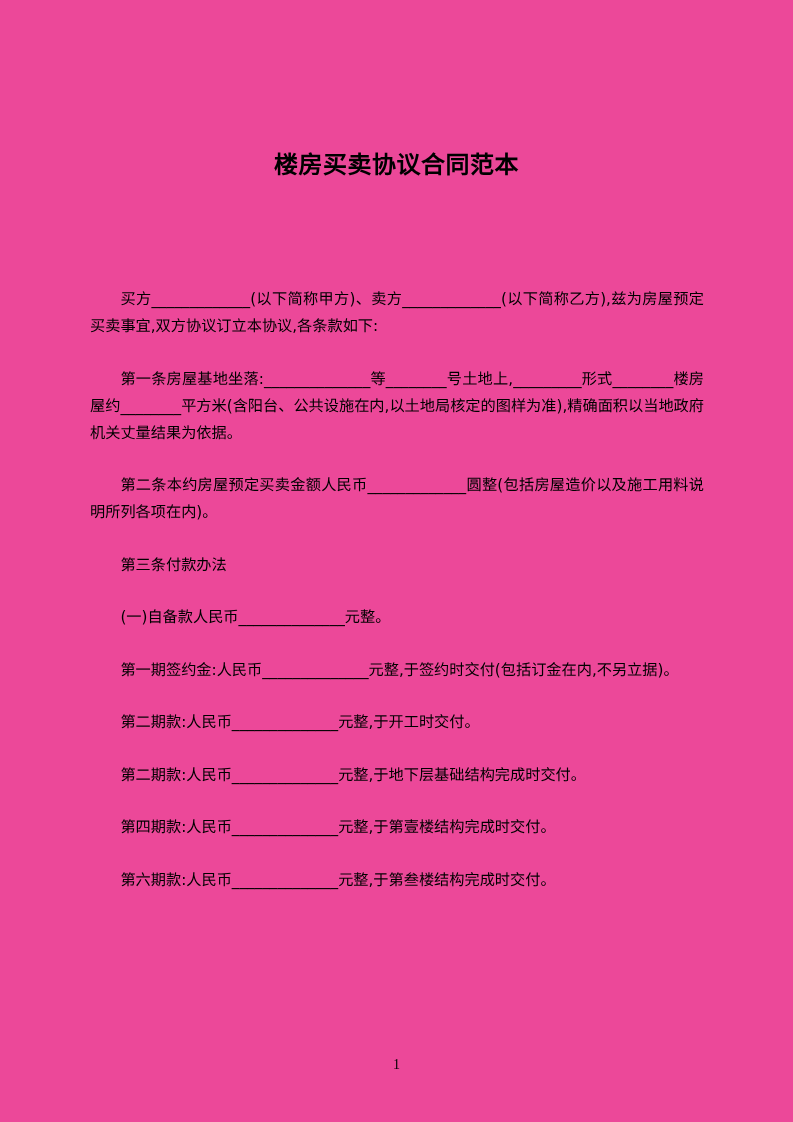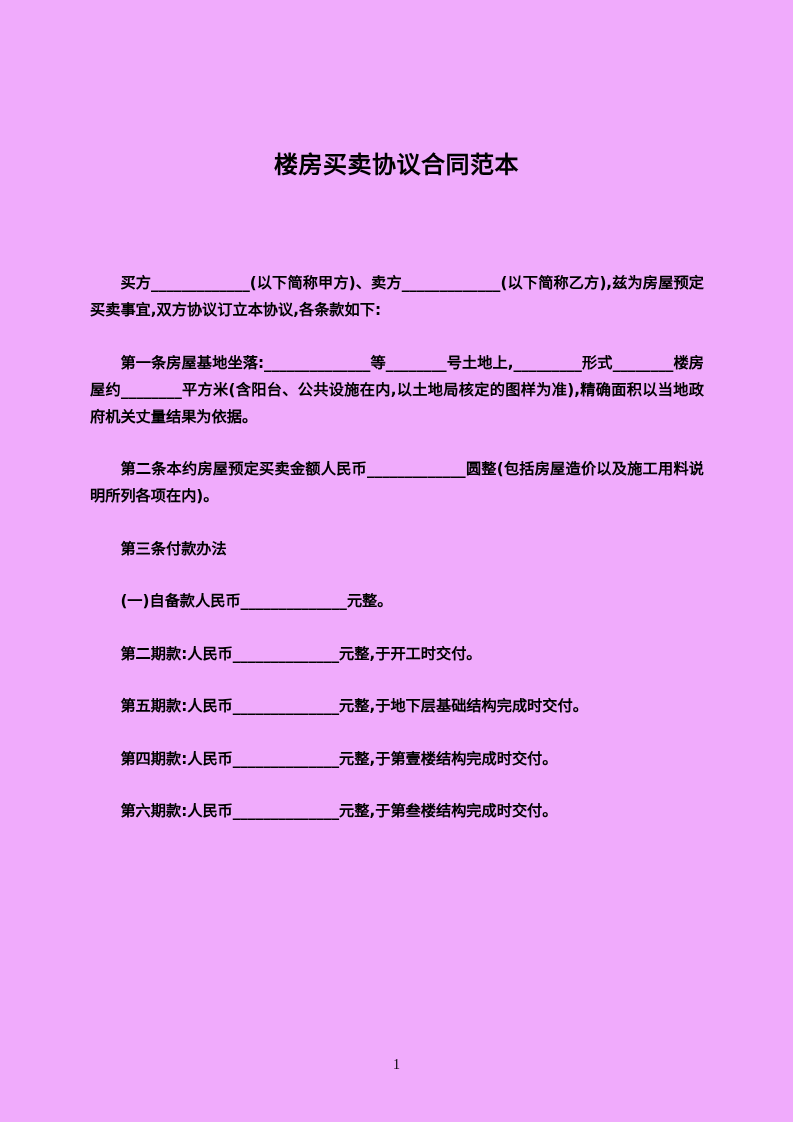--- a/index.html
+++ b/index.html
@@ -10,42 +10,41 @@
   }
   body {
     font-family: "DejaVu Sans", "Liberation Sans", sans-serif;
     color: #000000;
   }
   .page {
     position: relative;
     width: 793px;
     height: 1122px;
     margin: 0 auto;
-    background: #f0abfc;
+    background: #ec4899;
     overflow: hidden;
     box-sizing: border-box;
   }
   .doc-title {
     position: absolute;
     left: 0;
     top: 133px;
     width: 793px;
     text-align: center;
     font-size: 24px;
     font-weight: bold;
     letter-spacing: 0.5px;
     line-height: 32px;
     white-space: nowrap;
   }
   .body-block {
     position: absolute;
     left: 90px;
-    top: 270px;
+    top: 286px;
     width: 614px;
-    font-weight: bold;
   }
   .para {
     font-size: 15.2px;
     line-height: 27px;
     text-align: justify;
     text-justify: inter-ideograph;
     margin: 0 0 25.5px 0;
     text-indent: 2em;
     word-break: break-all;
   }
@@ -75,24 +74,25 @@
     <p class="para">买方_____________(以下简称甲方)、卖方_____________(以下简称乙方),兹为房屋预定买卖事宜,双方协议订立本协议,各条款如下:</p>
 
     <p class="para">第一条房屋基地坐落:______________等________号土地上,_________形式________楼房屋约________平方米(含阳台、公共设施在内,以土地局核定的图样为准),精确面积以当地政府机关丈量结果为依据。</p>
 
     <p class="para">第二条本约房屋预定买卖金额人民币_____________圆整(包括房屋造价以及施工用料说明所列各项在内)。</p>
 
     <p class="para">第三条付款办法</p>
 
     <p class="para">(一)自备款人民币______________元整。</p>
 
+    <p class="para">第一期签约金:人民币______________元整,于签约时交付(包括订金在内,不另立据)。</p>
 
     <p class="para">第二期款:人民币______________元整,于开工时交付。</p>
 
-    <p class="para">第五期款:人民币______________元整,于地下层基础结构完成时交付。</p>
+    <p class="para">第二期款:人民币______________元整,于地下层基础结构完成时交付。</p>
 
     <p class="para">第四期款:人民币______________元整,于第壹楼结构完成时交付。</p>
 
 
     <p class="para">第六期款:人民币______________元整,于第叁楼结构完成时交付。</p>
 
   </div>
 
   <div class="page-number">1</div>
 

